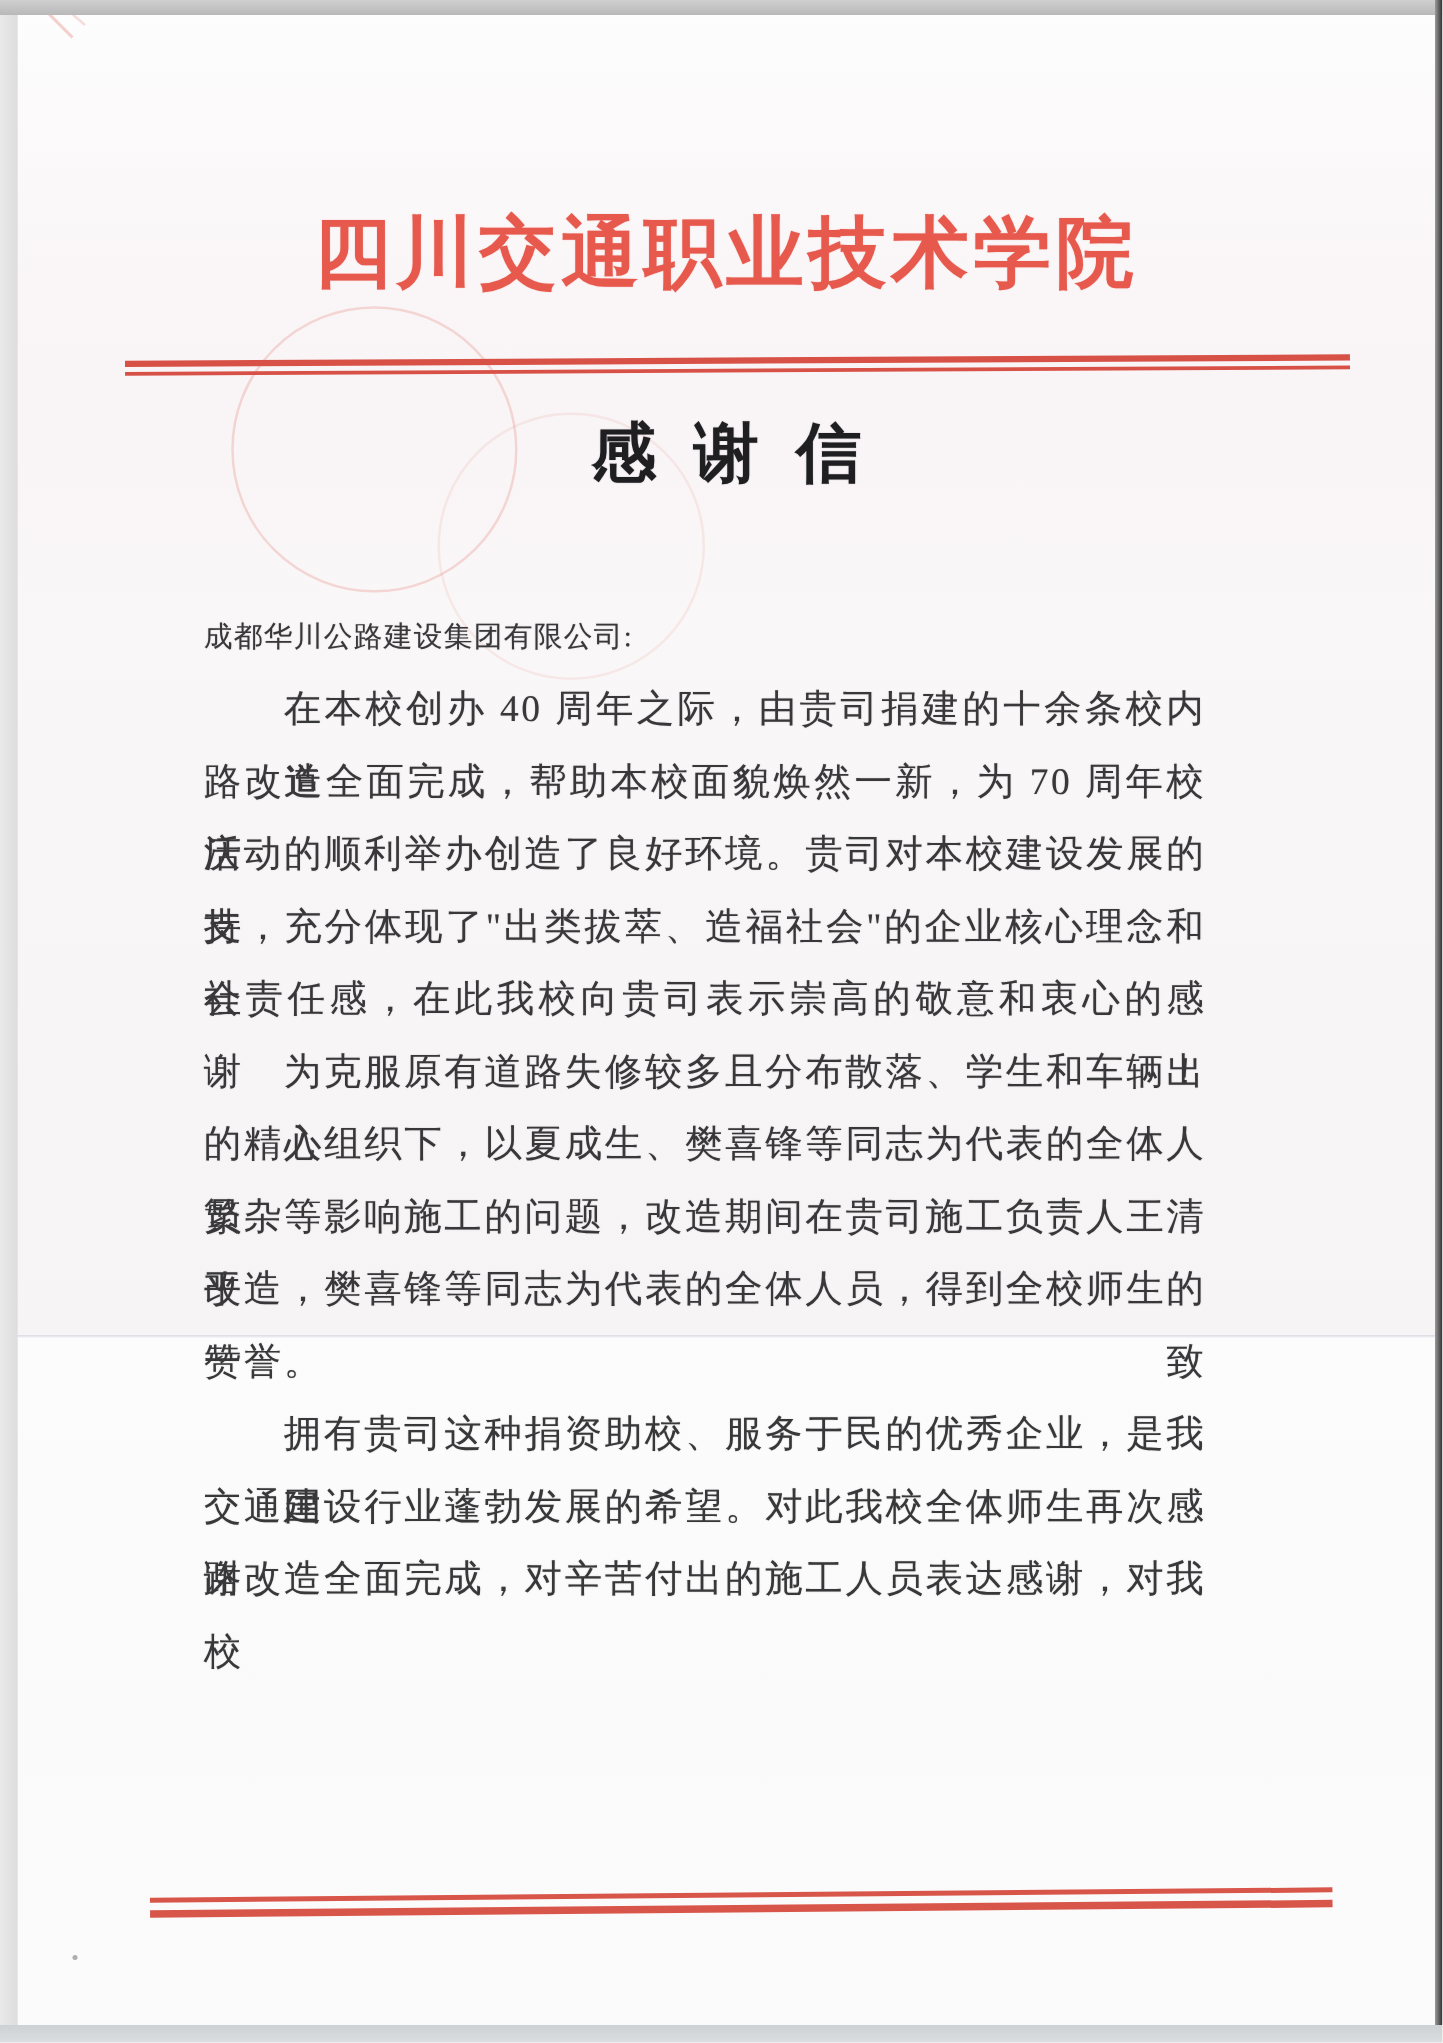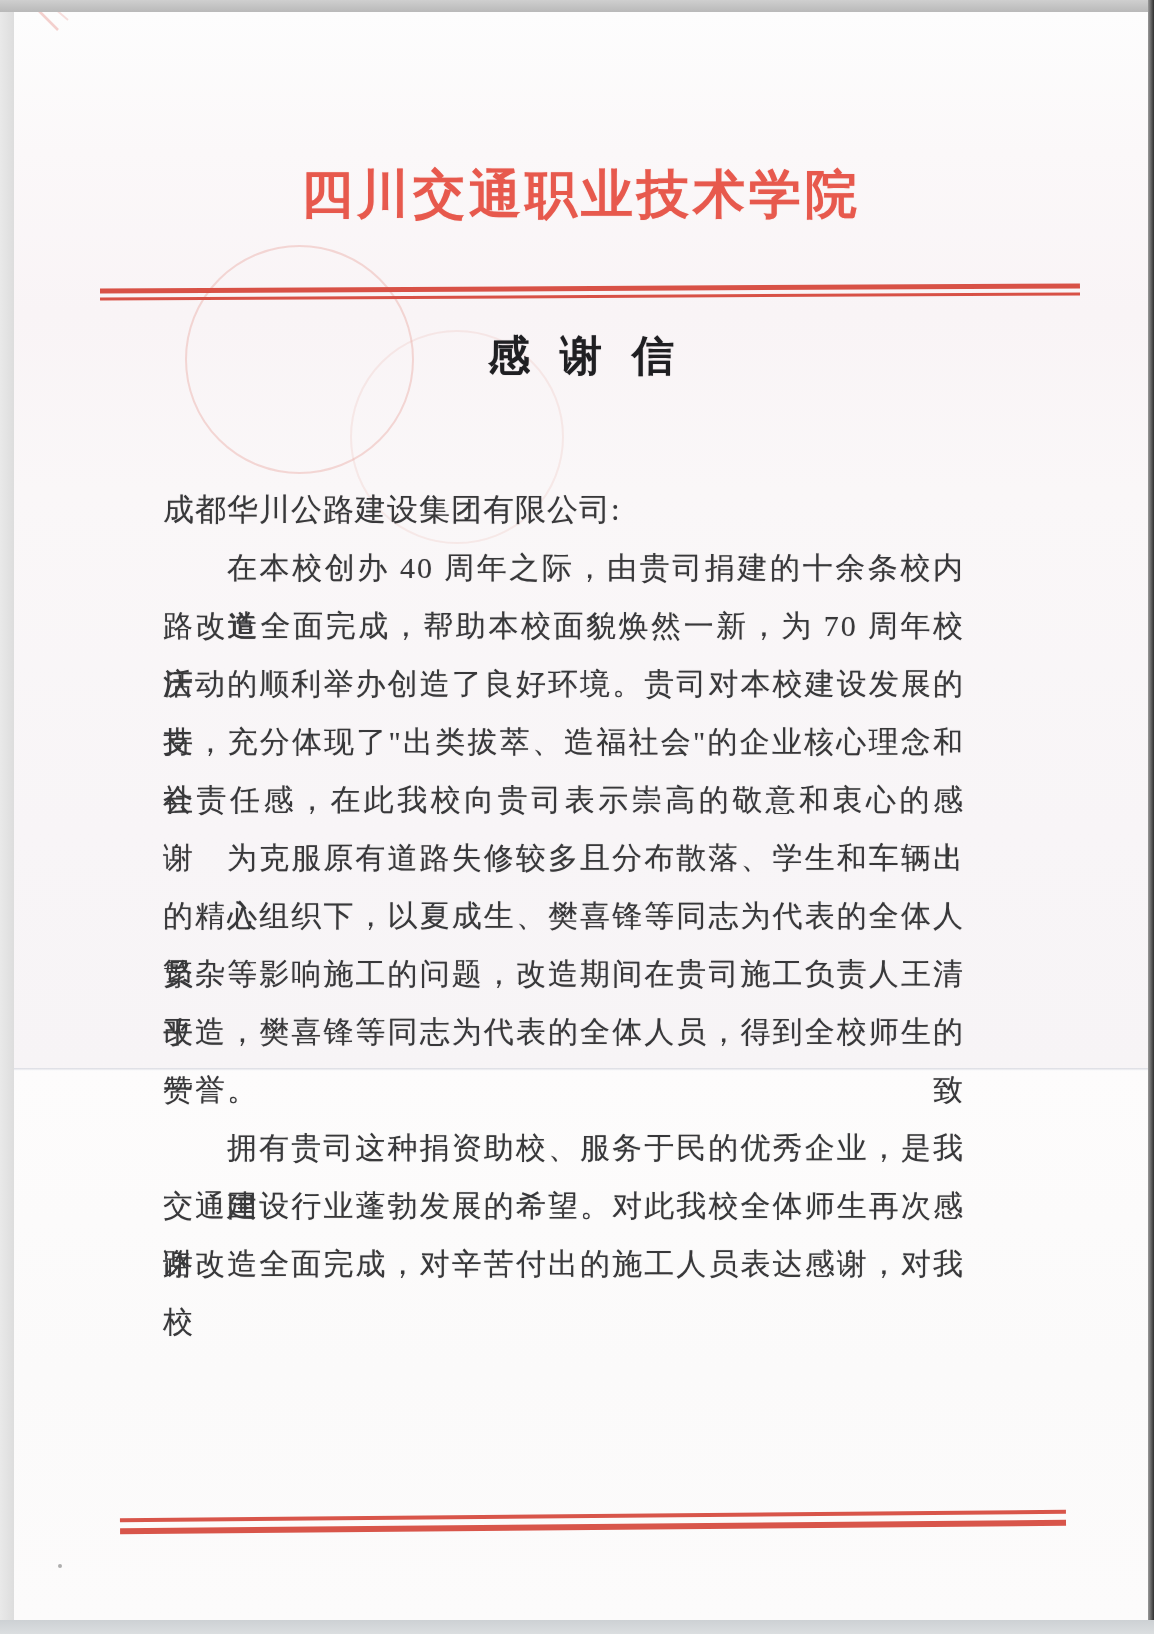--- a/index.html
+++ b/index.html
@@ -33,46 +33,46 @@
   
   .seal-circle{position:absolute;border-radius:50%;pointer-events:none;}
   .seal-1{left:171px;top:233px;width:225px;height:225px;border:2px solid rgba(226,128,120,0.28);}
   .seal-2{left:336px;top:318px;width:210px;height:210px;border:2px solid rgba(228,140,130,0.14);}
   .corner-marks{position:absolute;left:10px;top:-6px;opacity:.55;}
   .speck{position:absolute;left:44px;top:1552px;width:4px;height:4px;border-radius:50%;background:#8d8d8d;opacity:.7;}
 
   
   .school-name{
     position:absolute;left:0;right:0;top:148px;
-    text-align:center;font-size:52px;font-weight:700;
+    text-align:center;font-size:62px;font-weight:700;
     letter-spacing:4px;color:#e7594d;white-space:nowrap;
     text-shadow:0 0 1px rgba(231,89,77,0.45);
   }
   .header-rule{
     position:absolute;left:86px;top:274px;width:980px;height:4px;
     border-top:5px solid #d85146;border-bottom:3px solid #d85146;
     transform:rotate(-0.3deg);
   }
   .doc-title{
     position:absolute;left:0;right:0;top:316px;
-    text-align:center;font-size:42px;font-weight:700;color:#1f1f22;
+    text-align:center;font-size:52px;font-weight:700;color:#1f1f22;
     letter-spacing:30px;padding-left:30px;
     text-shadow:0 0 1px rgba(30,30,34,0.4);
   }
 
   
   .letter-body{position:absolute;left:149px;top:469px;width:802px;}
   .body-line{
     height:58px;line-height:58px;font-size:30px;letter-spacing:2px;
     color:#38383a;text-align:justify;
     text-shadow:0 0 1px rgba(56,56,58,0.35);
   }
   .body-line.fill{text-align-last:justify;}
   .body-line.indent{padding-left:64px;}
-  .body-line.small{font-size:31px;letter-spacing:1px;}
+  .body-line.small{font-size:23px;letter-spacing:1px;}
   .body-line.gap-before{margin-top:18px;}
 
   
   .footer-rule{
     position:absolute;left:106px;top:1502px;width:946px;height:6px;
     border-top:4px solid #d8554a;border-bottom:6px solid #d8554a;
     transform:rotate(-0.5deg);
   }
 </style>
 </head>

